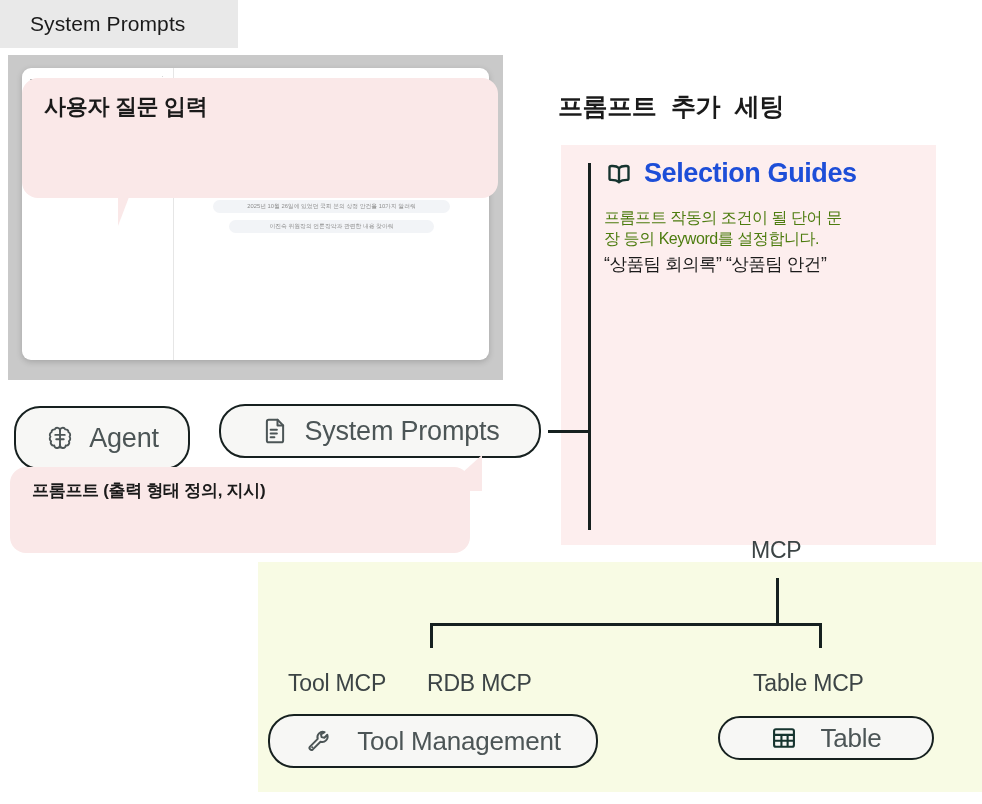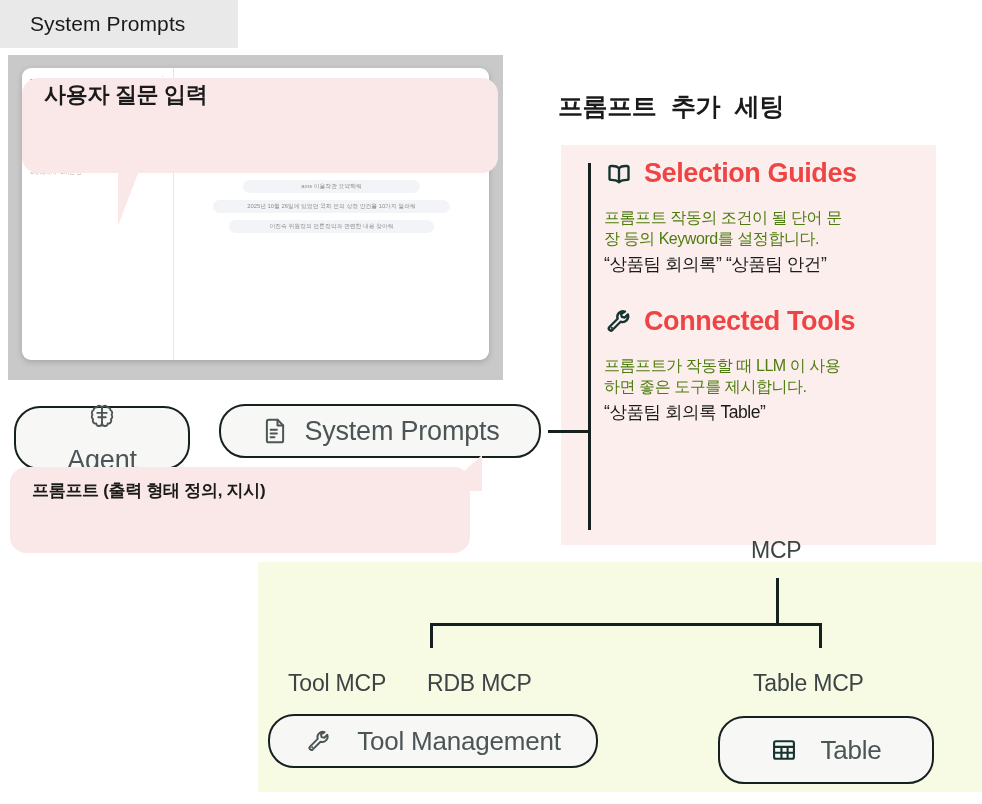--- a/index.html
+++ b/index.html
@@ -126,22 +126,22 @@
   .s2 { width: 78%; }
   .s3 { width: 66%; }
 
   
   .bubble {
     background: #fae8e8;
     border-radius: 16px;
     box-sizing: border-box;
   }
   #bubble-user-question {
-    left: 22px; top: 78px; width: 476px; height: 95px;
-    padding: 2px 20px 0 22px;
+    left: 22px; top: 78px; width: 476px; height: 120px;
+    padding: 14px 20px 0 22px;
     z-index: 20;
   }
   #bubble-user-question .b-title {
     font-size: 22px; font-weight: bold; color: #1a1a1a;
     letter-spacing: -.3px;
   }
   #bubble-user-question .b-sub {
     font-size: 17px; color: #1a1a1a; margin-top: 9px; margin-left: 13px;
     letter-spacing: -.3px;
   }
@@ -177,26 +177,26 @@
     background: #f7f7f5;
     border: 2px solid #16201f;
     border-radius: 26px;
     display: flex; align-items: center; justify-content: center;
     gap: 14px;
     box-sizing: border-box;
   }
   .pill .pill-label {
     font-size: 27px; color: #4c5556; letter-spacing: -.2px;
   }
-  #pill-agent { left: 14px; top: 406px; width: 176px; height: 64px; flex-direction: column; }
+  #pill-agent { left: 14px; top: 406px; width: 176px; height: 64px; }
   #pill-agent .pill-label { font-size: 27px; }
   #pill-system-prompts { left: 219px; top: 404px; width: 322px; height: 54px; }
   #pill-tool-management { left: 268px; top: 714px; width: 330px; height: 54px; gap: 24px; }
   #pill-tool-management .pill-label { font-size: 26px; }
-  #pill-table { left: 718px; top: 716px; width: 216px; height: 68px; gap: 22px; }
+  #pill-table { left: 718px; top: 716px; width: 216px; height: 44px; gap: 22px; }
   #pill-table .pill-label { font-size: 26px; }
 
   
   #panel-settings {
     left: 561px; top: 145px; width: 375px; height: 400px;
     background: #fdeeee;
   }
   #panel-settings-title {
     left: 558px; top: 90px;
     font-size: 25px; font-weight: bold; color: #1a1a1a;
@@ -207,21 +207,21 @@
     left: 588px; top: 163px; width: 3px; height: 367px;
     background: #16201f;
   }
   #panel-content {
     left: 604px; top: 158px; width: 320px;
   }
   .section-head {
     display: flex; align-items: center; gap: 10px;
   }
   .section-head .sh-label {
-    font-size: 27px; font-weight: bold; color: #ef4444; letter-spacing: -.4px;
+    font-size: 27px; font-weight: bold; color: #1d4ed8; letter-spacing: -.4px;
   }
   .section-body {
     font-size: 16px; color: #4d7c0f; line-height: 1.34; margin-top: 18px;
     letter-spacing: -.45px;
   }
   .section-quote {
     font-size: 17.5px; font-weight: normal; color: #1a1a1a; margin-top: 2px;
     letter-spacing: -.45px;
   }
   #section-note {
@@ -370,34 +370,20 @@
           <path d="M12 7.4v11"></path>
         </svg>
       </span>
       <span class="sh-label">Selection Guides</span>
     </div>
     <div class="section-body" style="white-space:pre-line">프롬프트 작동의 조건이 될 단어 문
 장 등의 Keyword를  설정합니다.</div>
     <div class="section-quote">“상품팀 회의록” “상품팀 안건”</div>
   </div>
 
-  <div id="section-connected">
-    <div class="section-head">
-      <span>
-        <svg width="30" height="30" viewBox="0 0 24 24" fill="none" stroke="#16342f" stroke-width="1.9" stroke-linecap="round" stroke-linejoin="round">
-          <path d="M16.8 4.4a4.6 4.6 0 0 0-5.9 5.8L4.3 16.8a1.7 1.7 0 0 0 2.4 2.4l6.6-6.6a4.6 4.6 0 0 0 5.8-5.9l-2.5 2.5-2.4-.5-.5-2.4z"></path>
-          <circle cx="6.2" cy="17.4" r=".9" fill="#16342f" stroke="none"></circle>
-        </svg>
-      </span>
-      <span class="sh-label">Connected Tools</span>
-    </div>
-    <div class="section-body" style="white-space:pre-line">프롬프트가 작동할 때 LLM 이 사용
-하면 좋은 도구를 제시합니다.</div>
-    <div class="section-quote">“상품팀 회의록 Table”</div>
-  </div>
 
 </div>
 
 <div class="abs" id="mcp-title">MCP</div>
 <div class="abs" id="panel-mcp"></div>
 <div class="abs" id="mcp-stem"></div>
 <div class="abs" id="mcp-hbar"></div>
 <div class="abs" id="mcp-drop-left"></div>
 <div class="abs" id="mcp-drop-right"></div>
 

